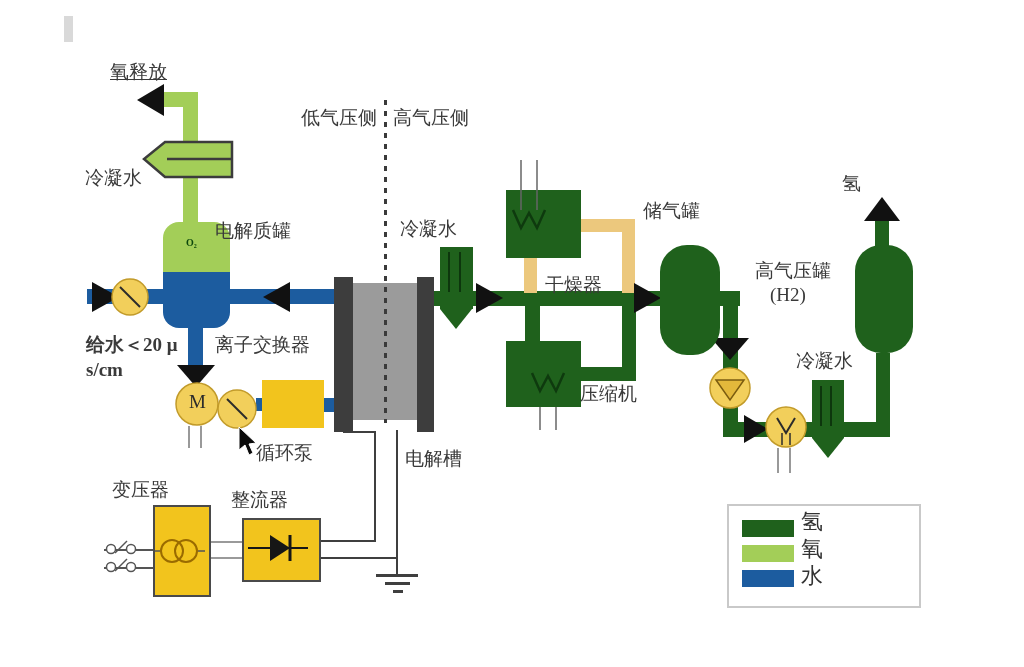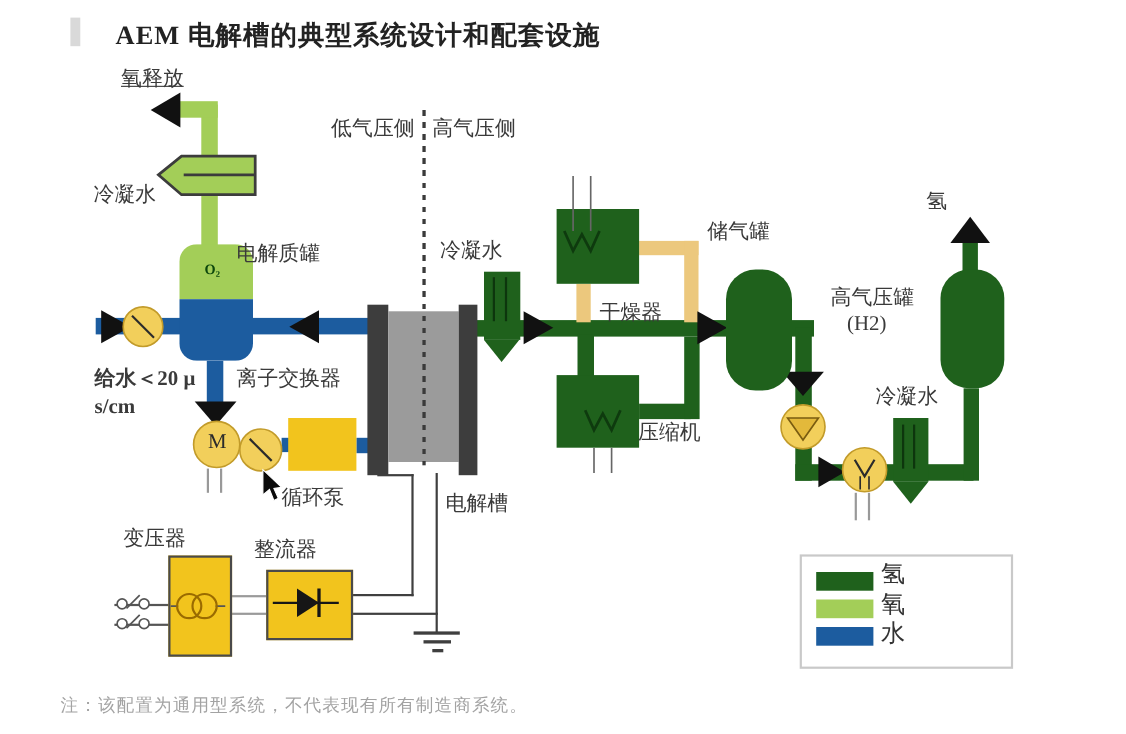--- a/index.html
+++ b/index.html
@@ -37,21 +37,20 @@
   .leg{position:absolute;background:#999;width:2px;}
   .o2tank{position:absolute;width:67px;height:106px;border-radius:16px;overflow:hidden;}
   .mark{position:absolute;background:#d9d9d9;}
 </style>
 </head>
 <body>
 
 <div id="stage">
 
   <div class="mark" style="left:64px;top:16px;width:9px;height:26px;"></div>
-  <div class="title" style="left:105px;top:16px;">AEM 电解槽的典型系统设计和配套设施</div>
 
   <div class="pipe watc" style="left:87px;top:289px;width:78px;height:15px;"></div>
   <div class="pipe watc" style="left:230px;top:289px;width:112px;height:15px;"></div>
   <div class="pipe watc" style="left:188px;top:328px;width:15px;height:46px;"></div>
   <div class="pipe watc" style="left:256px;top:398px;width:10px;height:13px;"></div>
   <div class="pipe watc" style="left:324px;top:398px;width:22px;height:14px;"></div>
 
   <div class="pipe o2c" style="left:183px;top:95px;width:15px;height:130px;"></div>
   <div class="pipe o2c" style="left:158px;top:92px;width:40px;height:15px;"></div>
   <div class="tri tri-l" style="left:137px;top:84px;border-top-width:16px;border-bottom-width:16px;"></div>
@@ -92,21 +91,21 @@
   <div class="tri tri-r" style="left:476px;top:283px;"></div>
   <div class="tri tri-r" style="left:634px;top:283px;"></div>
   <div class="tri tri-d" style="left:711px;top:338px;"></div>
   <div class="tri tri-r" style="left:744px;top:415px;border-top-width:14px;border-bottom-width:14px;border-left-width:24px;"></div>
   <div class="tri tri-u" style="left:864px;top:197px;"></div>
 
   <div class="o2tank" style="left:163px;top:222px;">
     <div style="width:100%;height:50px;background:#A3CE58;"></div>
     <div style="width:100%;height:56px;background:#1C5C9F;"></div>
   </div>
-  <span class="abs" style="left:186px;top:237px;font-size:13px;font-weight:bold;color:#0c470c;font-family:'Liberation Serif',serif;">O₂</span>
+  <span class="abs" style="left:186px;top:237px;font-size:10px;font-weight:bold;color:#0c470c;font-family:'Liberation Serif',serif;">O₂</span>
 
   <svg class="abs" style="left:110px;top:277px;" width="40" height="40">
     <circle cx="20" cy="20" r="18" fill="#F2CF5B" stroke="#c29b2a" stroke-width="1.5"></circle>
     <line x1="10" y1="10" x2="30" y2="30" stroke="#2b2b2b" stroke-width="2"></line>
   </svg>
   <svg class="abs" style="left:174px;top:381px;" width="46" height="46">
     <circle cx="23" cy="23" r="21" fill="#F2CF5B" stroke="#c29b2a" stroke-width="1.5"></circle>
   </svg>
   <span class="abs" style="left:189px;top:391px;font-size:19px;color:#2b2b2b;font-family:'Liberation Serif',serif;">M</span>
   <div class="leg" style="left:188px;top:426px;height:22px;"></div>
@@ -209,15 +208,14 @@
   <div class="lbl" style="left:112px;top:479px;">变压器</div>
   <div class="lbl" style="left:231px;top:489px;">整流器</div>
   <div class="lbl" style="left:545px;top:274px;">干燥器</div>
   <div class="lbl" style="left:643px;top:200px;">储气罐</div>
   <div class="lbl" style="left:580px;top:383px;">压缩机</div>
   <div class="lbl" style="left:755px;top:260px;">高气压罐</div>
   <div class="lbl" style="left:770px;top:284px;">(H2)</div>
   <div class="lbl" style="left:842px;top:173px;">氢</div>
   <div class="lbl" style="left:796px;top:350px;">冷凝水</div>
 
-  <div class="note" style="left:55px;top:631px;">注：该配置为通用型系统，不代表现有所有制造商系统。</div>
 
 </div>
 
 </body></html>

